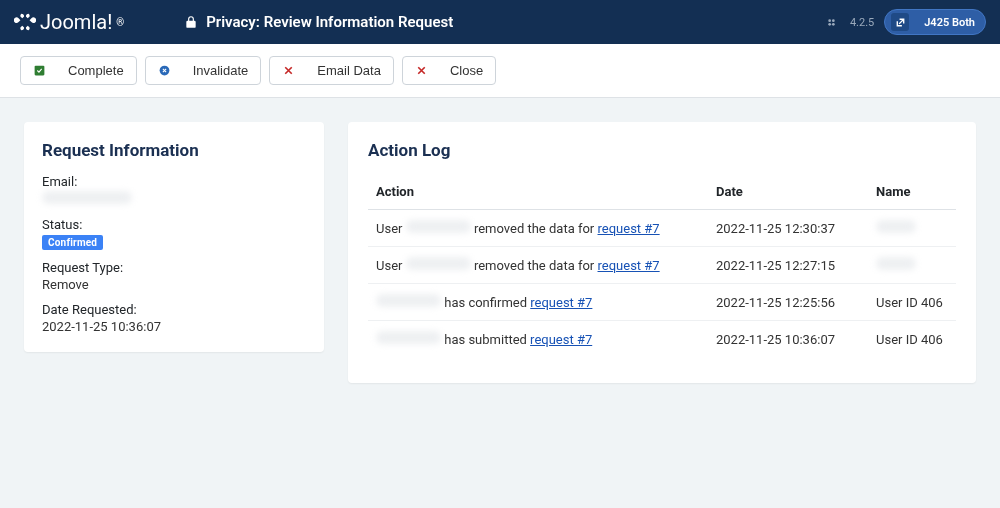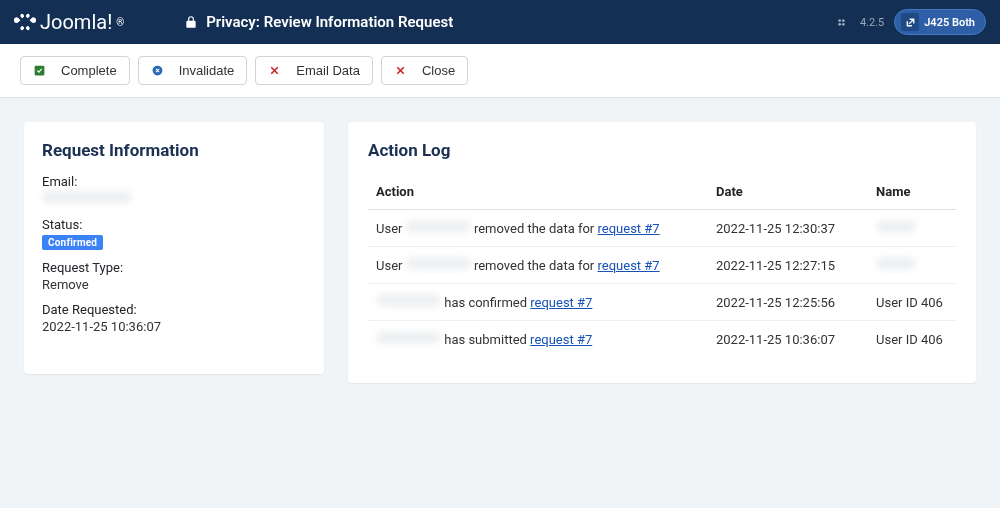--- a/index.html
+++ b/index.html
@@ -5,36 +5,36 @@
     * { box-sizing: border-box; margin: 0; padding: 0; }
     body { font-family: -apple-system, BlinkMacSystemFont, "Segoe UI", Roboto, Arial, sans-serif; background: #f0f4f6; color: #333; font-size: 13px; width: 1000px; height: 508px; overflow: hidden; }
 
     .topbar { background: #132f53; height: 44px; display: flex; align-items: center; padding: 0 14px; color: #fff; }
     .brand { font-size: 20px; font-weight: 400; display: flex; align-items: center; gap: 4px; margin-right: 60px; }
     .brand-icon { width: 22px; height: 22px; }
     .page-title { display: flex; align-items: center; gap: 8px; font-size: 15px; font-weight: 600; flex: 1; }
     .lock-icon { width: 14px; height: 14px; }
     .top-right { display: flex; align-items: center; gap: 10px; }
     .version-tag { color: #9aa9bb; font-size: 11px; display: flex; align-items: center; gap: 13px; }
-    .site-btn { background: #2e5ea6; border: 1px solid #4176c4; color: #fff; border-radius: 14px; padding: 3px 10px 3px 6px; display: flex; align-items: center; gap: 5px; font-size: 11px; font-weight: 600; cursor: pointer; }
+    .site-btn { background: #2e5ea6; border: 1px solid #4176c4; color: #fff; border-radius: 14px; padding: 3px 10px 3px 6px; display: flex; align-items: center; gap: 15px; font-size: 11px; font-weight: 600; cursor: pointer; }
     .site-btn .icon-wrap { background: #1f4a86; width: 18px; height: 18px; border-radius: 3px; display: flex; align-items: center; justify-content: center; }
 
     .toolbar { background: #fff; padding: 12px 20px; display: flex; gap: 8px; border-bottom: 1px solid #dee2e6; }
     .toolbar-spacer { flex: 1; }
-    .btn { background: #fff; border: 1px solid #ced4da; border-radius: 4px; padding: 6px 12px; font-size: 13px; display: flex; align-items: center; gap: 15px; cursor: pointer; color: #333; }
+    .btn { background: #fff; border: 1px solid #ced4da; border-radius: 4px; padding: 6px 12px; font-size: 13px; display: flex; align-items: center; gap: 22px; cursor: pointer; color: #333; }
     .icon { width: 13px; height: 13px; flex-shrink: 0; }
     .icon-green { color: #2f7d32; }
     .icon-blue { color: #2a69b8; }
     .icon-red { color: #c52827; }
     .icon-dark { color: #495057; }
 
     .content { display: flex; gap: 24px; padding: 24px; align-items: flex-start; }
 
     .card { background: #fff; border-radius: 4px; box-shadow: 0 1px 2px rgba(0,0,0,0.06); }
-    .card-sm { width: 300px; padding: 18px 18px 30px; }
+    .card-sm { width: 300px; padding: 18px 18px 8px; }
     .card-lg { flex: 1; padding: 18px 20px 26px; }
     .card h2 { font-size: 17px; font-weight: 700; color: #1b3052; margin-bottom: 14px; }
 
     .field { margin-bottom: 10px; }
     .field-label { font-weight: 400; color: #212529; font-size: 13px; }
     .field-value { color: #333; font-size: 13px; margin-top: 2px; }
     .redacted { display: inline-block; background: #eef0f2; border-radius: 10px; filter: blur(3px); height: 13px; }
     .redacted.w90 { width: 90px; }
     .redacted.w65 { width: 65px; }
     .redacted.w40 { width: 40px; }

